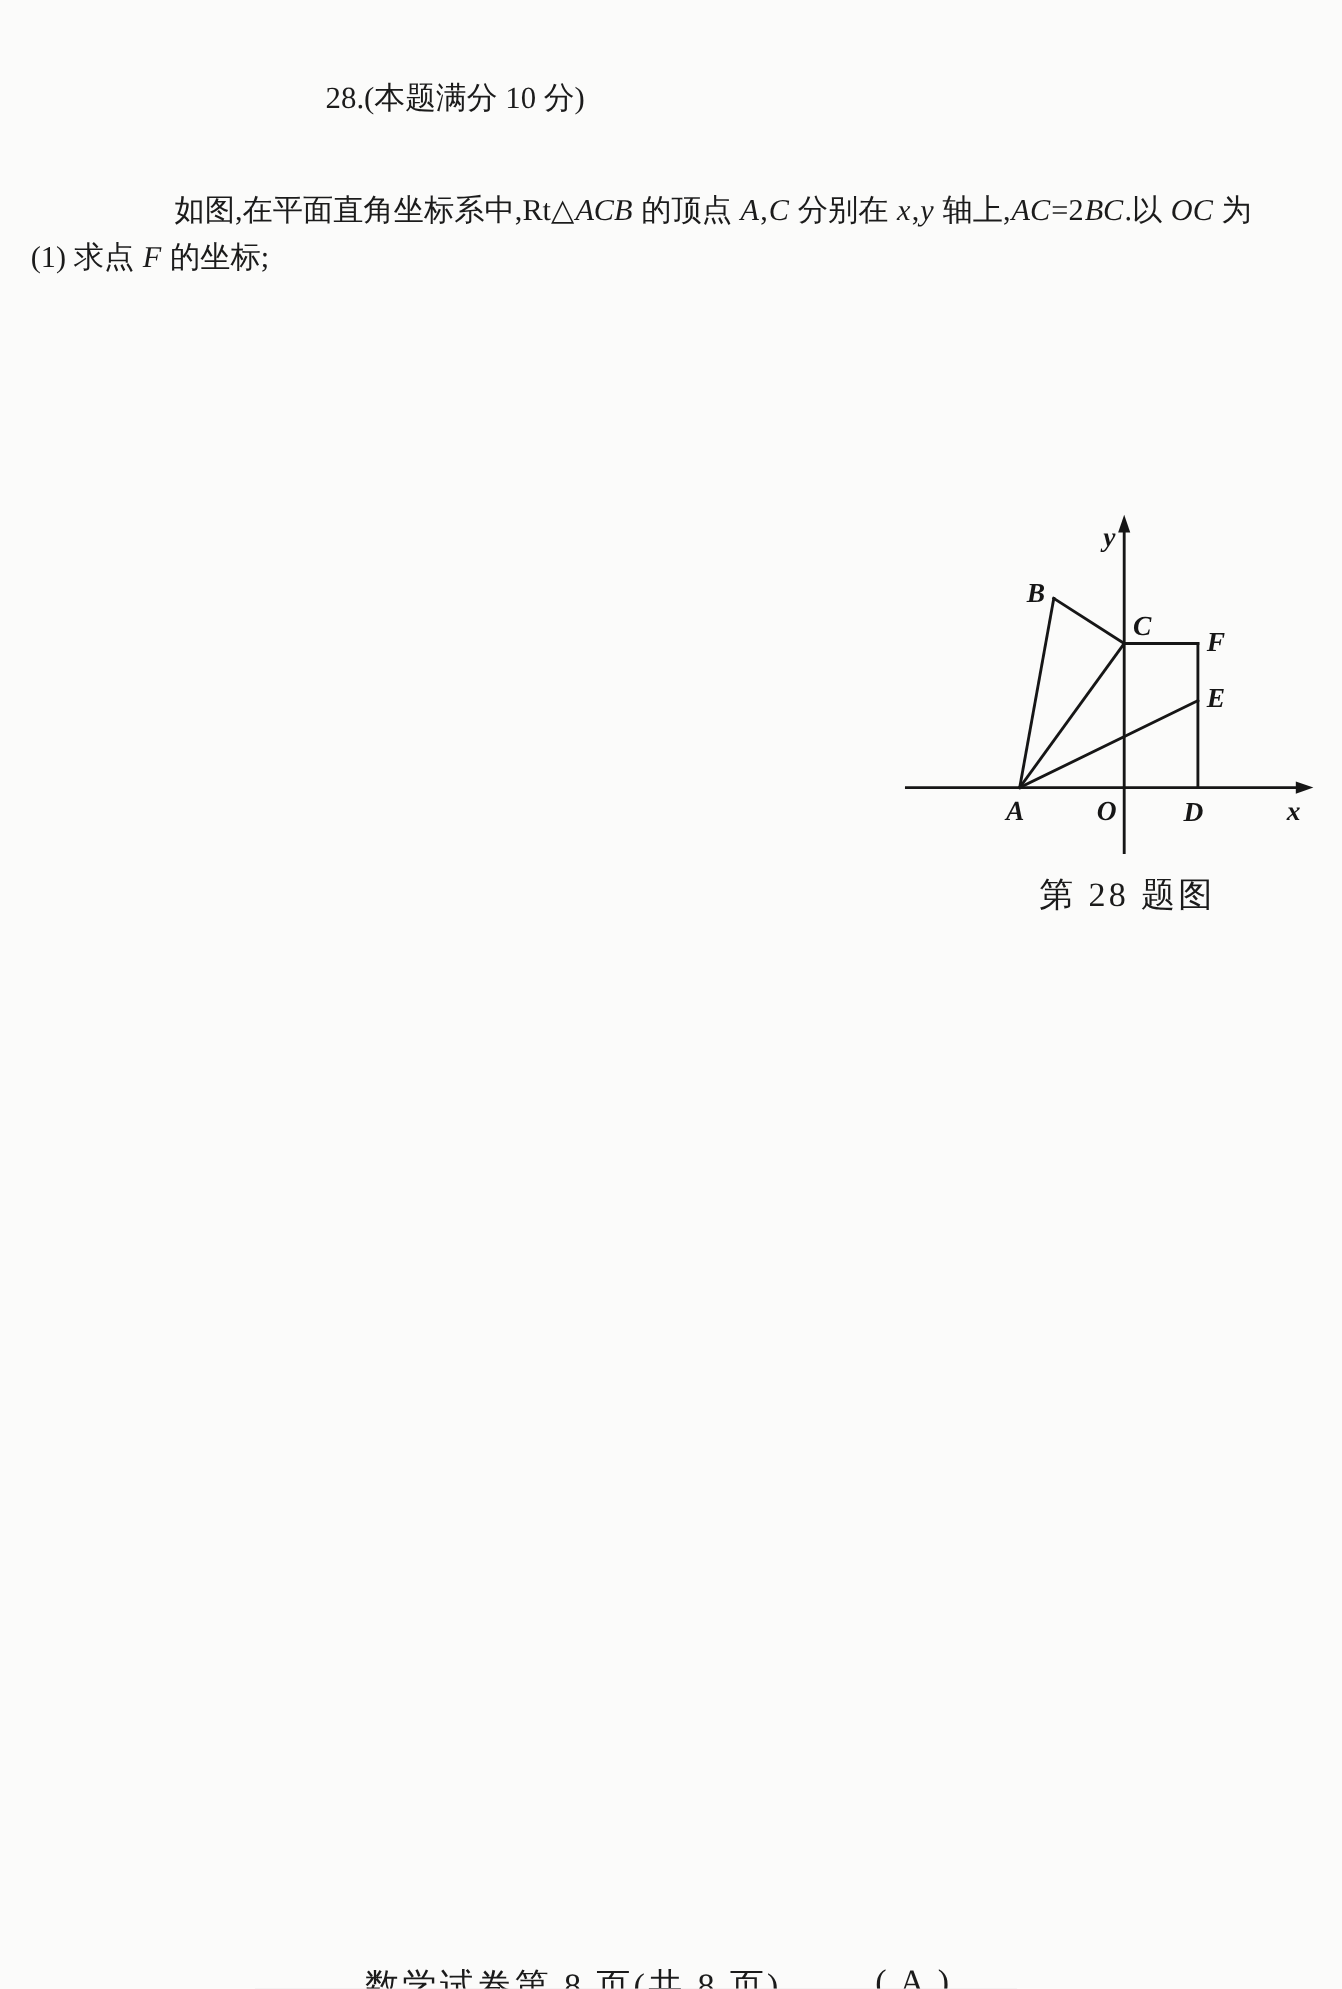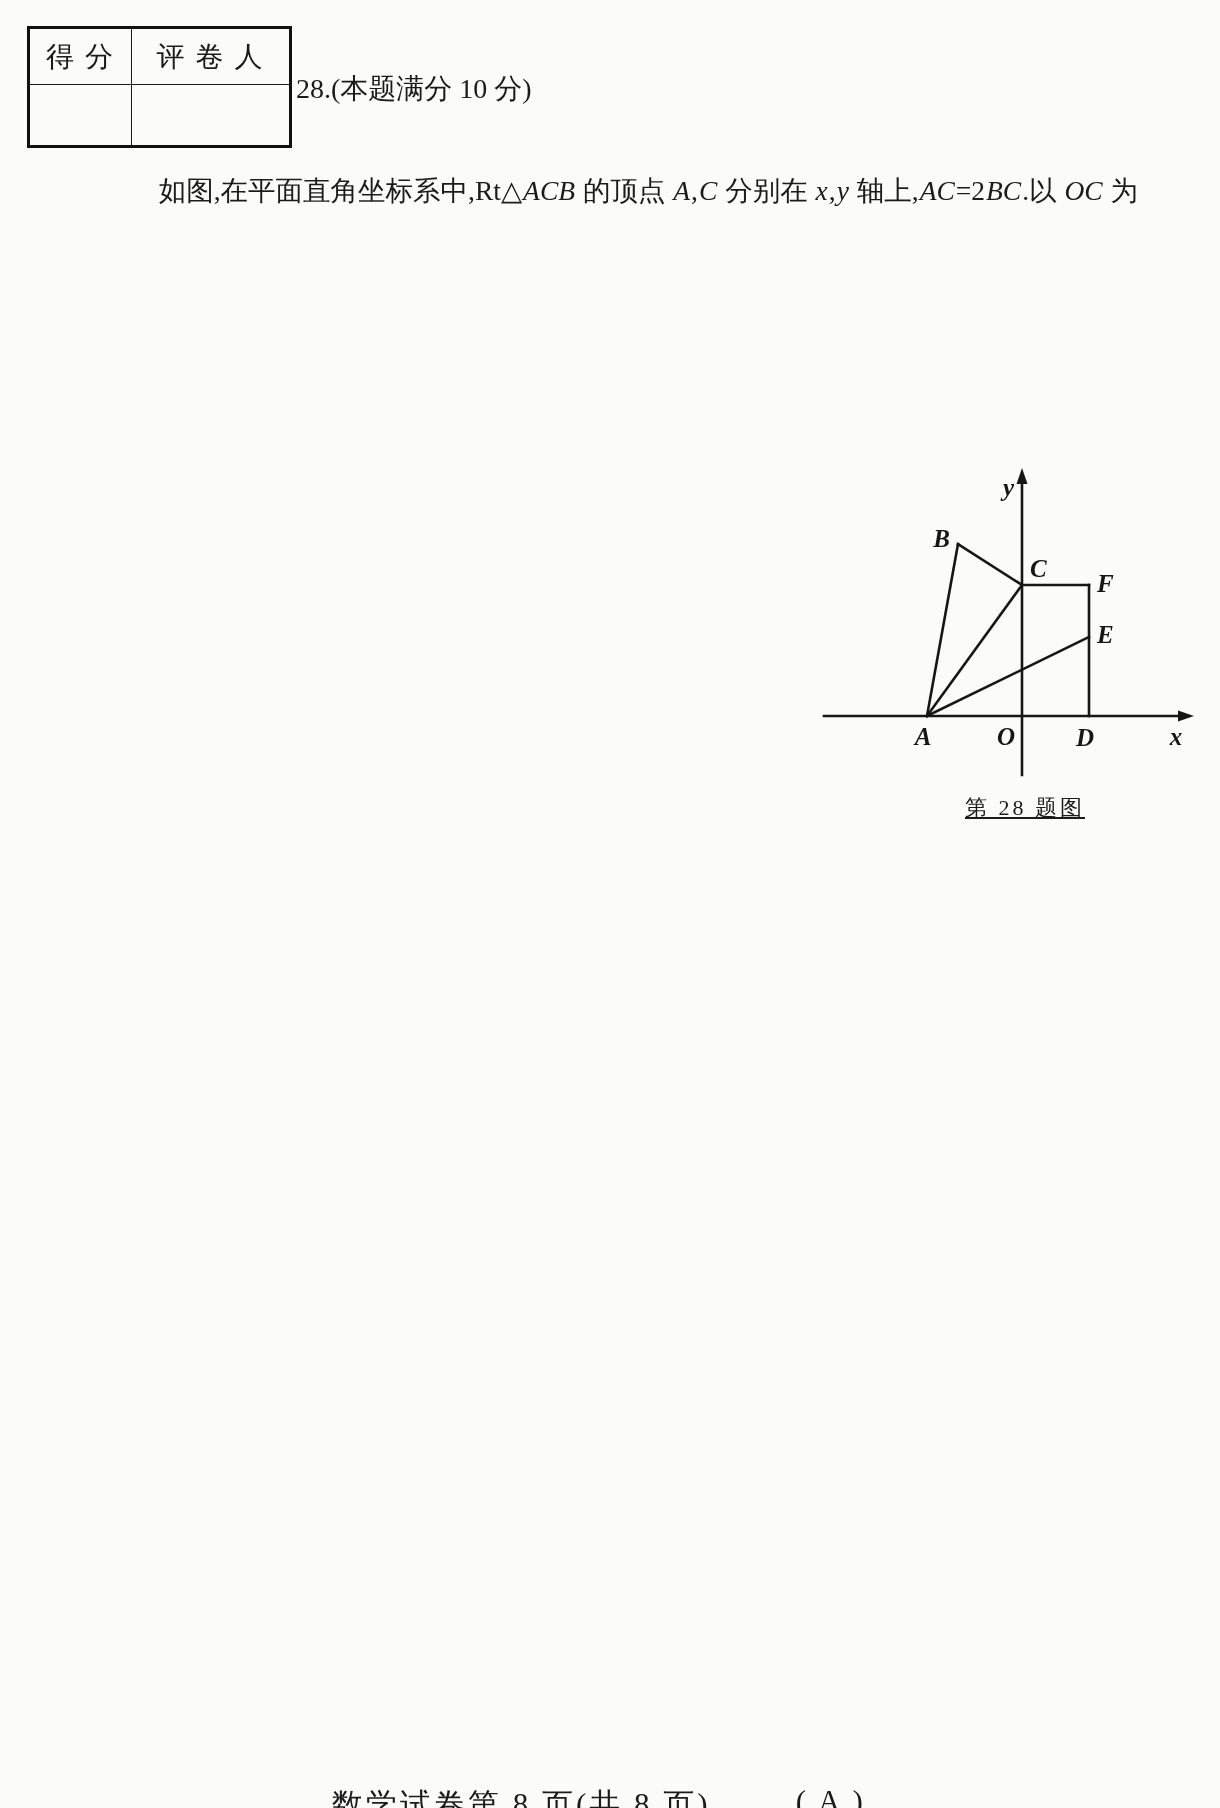--- a/index.html
+++ b/index.html
@@ -70,62 +70,46 @@
     font-style: italic;
     font-weight: bold;
     font-size: 25px;
     fill: #161616;
   }
   .fig-caption {
     position: absolute;
     left: 900px; top: 793px;
     width: 250px;
     text-align: center;
-    font-size: 22px;
+    font-size: 31px;
     letter-spacing: 3px;
-    text-decoration: underline;
   }
 
   
   .page-footer {
     position: absolute;
     left: 332px; top: 1784px;
     display: flex;
     gap: 85px;
     font-size: 31px;
     letter-spacing: 3px;
     white-space: nowrap;
   }
 </style>
 </head>
 <body>
 
 <div class="page">
 
-  <table class="score-table">
-    <colgroup>
-        <col class="c1">
-        <col class="c2">
-      </colgroup>
-    <tbody>
-        <tr class="hdr">
-      <td>得 分</td>
-      <td>评 卷 人</td>
-    </tr>
-    <tr class="body">
-      <td></td>
-      <td></td>
-    </tr>
-  </tbody>
-    </table>
 
   <div class="q-heading">28.(本题满分 10 分)</div>
 
   <div class="q-text">
     <div class="q-line indent">如图,在平面直角坐标系中,Rt△<span class="math">ACB</span> 的顶点 <span class="math">A</span>,<span class="math">C</span> 分别在 <span class="math">x</span>,<span class="math">y</span> 轴上,<span class="math">AC</span>=2<span class="math">BC</span>.以 <span class="math">OC</span> 为</div>
+    <div class="q-line">(1) 求点 <span class="math">F</span> 的坐标;</div>
   </div>
 
   <div class="figure-wrap">
     <svg width="420" height="340" viewBox="0 0 420 340">
       <g stroke="#161616" stroke-width="2.6" fill="none" stroke-linecap="square">
 
         <line x1="34" y1="266" x2="392" y2="266"></line>
         <line x1="232" y1="30" x2="232" y2="325"></line>
 
         <line x1="137" y1="266" x2="168" y2="94"></line>

